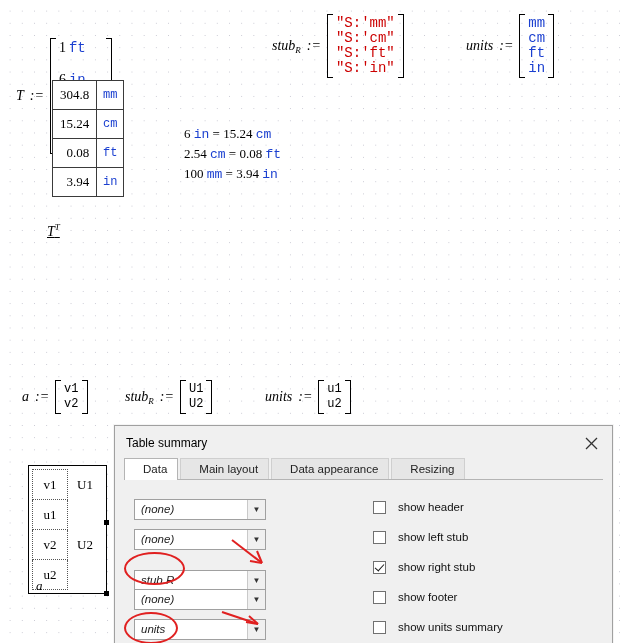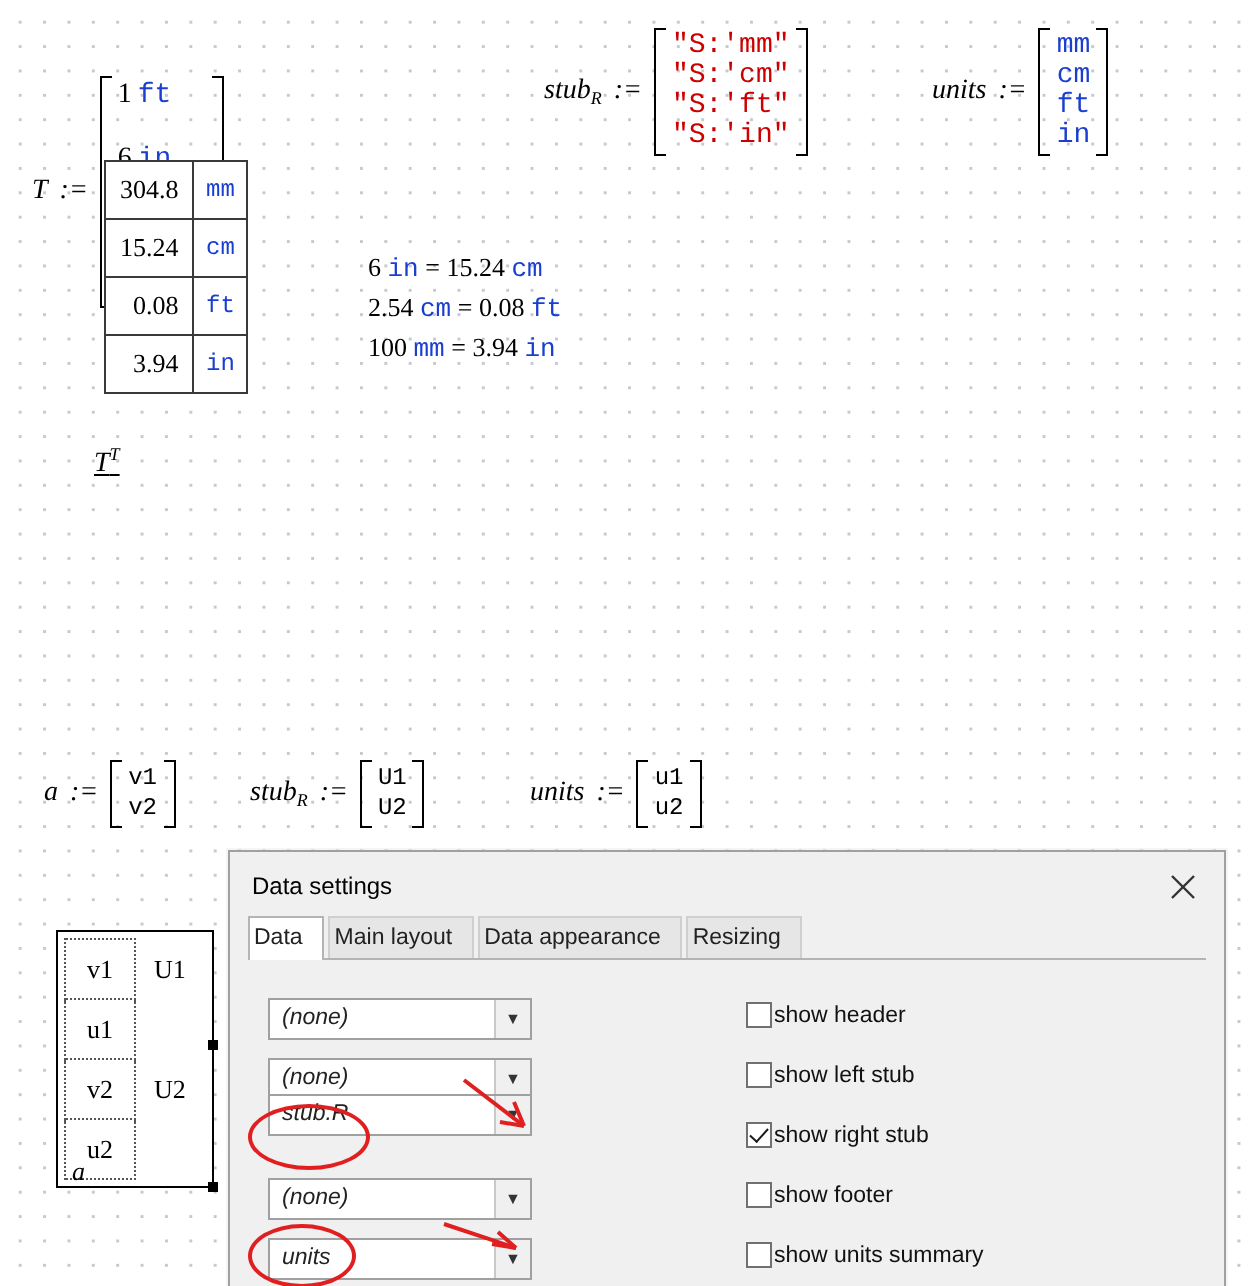--- a/index.html
+++ b/index.html
@@ -116,21 +116,21 @@
     position:absolute;right:6px;top:5px;width:30px;height:24px;
     display:flex;align-items:center;justify-content:center;
     font-size:16px;color:#333;cursor:default;
   }
   #dialog-tabs{
     position:absolute;left:9px;top:31px;right:9px;height:22px;
     display:flex;align-items:flex-end;gap:0px;
     border-bottom:1px solid #b4b4b4;
   }
   .tab{
-    padding:4px 10px 4px 2px;font-size:11.5px;
+    padding:4px 10px 4px 18px;font-size:11.5px;
     border:1px solid #cfcfcf;border-bottom:none;background:#e6e6e6;
     margin-right:2px;color:#222;
   }
   .tab.active{background:#fff;border-color:#b4b4b4;position:relative;top:1px;padding-bottom:5px;}
   #dialog-body{
     position:absolute;left:0;top:54px;right:0;bottom:0;background:#f0f0f0;
   }
   .setting-row{
     position:absolute;left:19px;height:22px;display:flex;align-items:center;font-style:italic;
   }
@@ -138,21 +138,21 @@
     width:132px;height:21px;background:#fff;border:1px solid #a0a0a0;
     display:flex;align-items:center;position:relative;
     font-size:11.5px;color:#222;padding-left:6px;box-sizing:border-box;
   }
   .combo .arrow{
     position:absolute;right:0;top:0;width:17px;height:19px;
     background:#f0f0f0;border-left:1px solid #c9c9c9;
     display:flex;align-items:center;justify-content:center;
     font-size:8px;color:#333;
   }
-  .cb-wrap{position:absolute;display:flex;align-items:center;gap:1px;}
+  .cb-wrap{position:absolute;display:flex;align-items:flex-start;gap:12px;}
   .cb{
     width:13px;height:13px;border:1px solid #707070;background:#fff;
     display:inline-block;position:relative;box-sizing:border-box;
   }
   .cb.checked:after{
     content:"";position:absolute;left:3px;top:0px;width:4px;height:8px;
     border:solid #1a1a1a;border-width:0 1.8px 1.8px 0;transform:rotate(42deg);
   }
   .cb-label{font-size:11.5px;color:#111;}
 
@@ -337,21 +337,21 @@
       </tr>
     </tbody>
       </table>
     <span class="handle" style="right:-3px;top:54px;"></span>
     <span class="handle" style="right:-3px;bottom:-3px;"></span>
   </div>
 </div>
 <div id="label-a">a</div>
 
 <div id="dialog">
-  <div id="dialog-title">Data settings</div>
+  <div id="dialog-title">Table summary</div>
   <div id="dialog-close">
     <svg width="13" height="13" viewBox="0 0 13 13" aria-hidden="true">
       <line x1="1" y1="1" x2="12" y2="12" stroke="#333" stroke-width="1.2"></line>
       <line x1="12" y1="1" x2="1" y2="12" stroke="#333" stroke-width="1.2"></line>
     </svg>
   </div>
 
   <div id="dialog-tabs">
     <div class="tab active">Data</div>
     <div class="tab">Main layout</div>
@@ -376,21 +376,21 @@
       <div class="combo">
         <span>(none)</span>
         <span class="arrow">▼</span>
       </div>
     </div>
     <div class="cb-wrap" style="left:258px;top:51px;">
       <span class="cb"></span>
       <span class="cb-label">show left stub</span>
     </div>
 
-    <div class="setting-row" style="top:66px;">
+    <div class="setting-row" style="top:89px;">
       <div class="combo">
         <span>stub.R</span>
         <span class="arrow">▼</span>
       </div>
     </div>
     <div class="cb-wrap" style="left:258px;top:81px;">
       <span class="cb checked"></span>
       <span class="cb-label">show right stub</span>
     </div>
 

